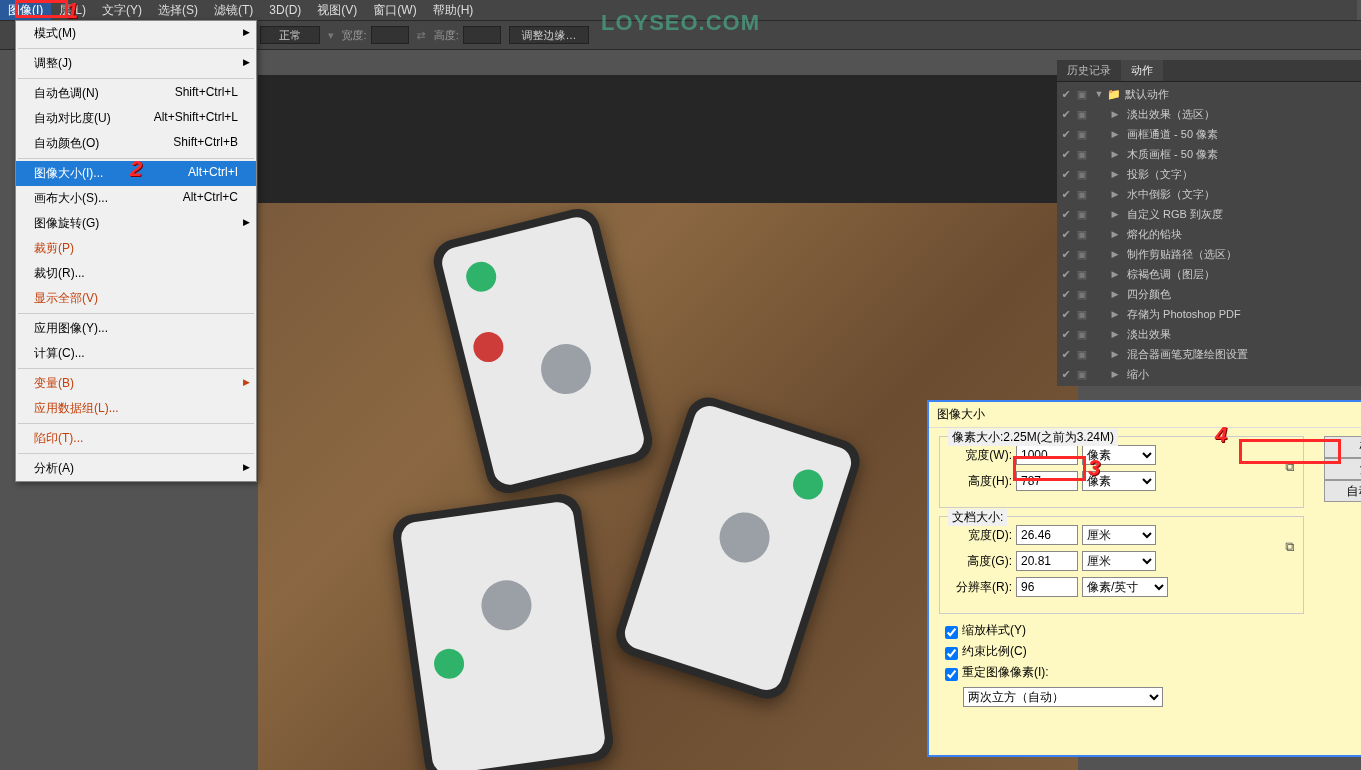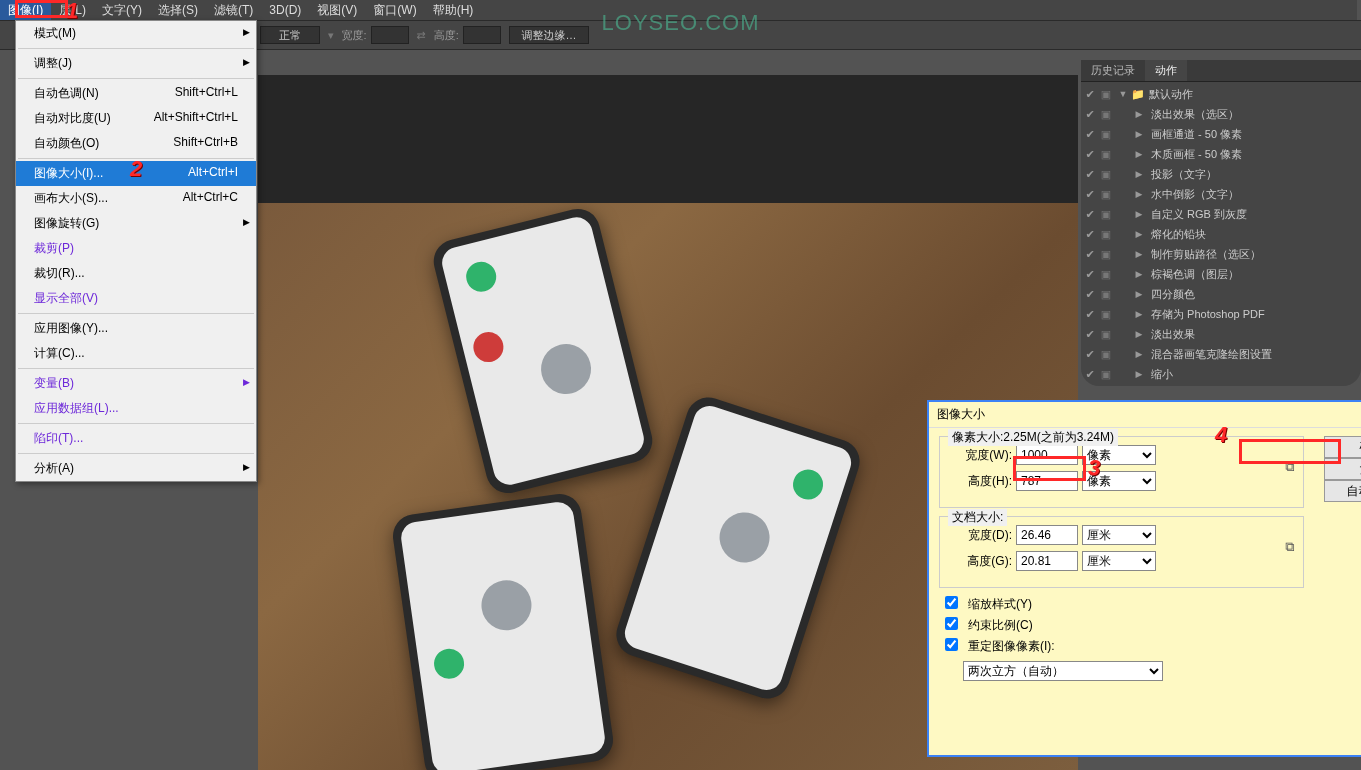--- a/index.html
+++ b/index.html
@@ -16,27 +16,27 @@
 
 
 .optionsbar { position: absolute; top: 20px; left: 0; right: 0; height: 30px; background: #454545; border-top: 1px solid #2a2a2a; border-bottom: 1px solid #2a2a2a; display: flex; align-items: center; padding-left: 260px; color: #999; font-size: 11px; gap: 8px; }
 .optionsbar .opt-field { display: flex; align-items: center; gap: 4px; }
 .optionsbar input { width: 38px; height: 18px; background: #333; border: 1px solid #222; color: #ccc; font-size: 11px; }
 .optionsbar .dropbtn { width: 60px; height: 18px; background: #333; border: 1px solid #222; color: #ccc; font-size: 11px; display: inline-flex; align-items: center; justify-content: center; }
 
 
 .dropdown { position: absolute; top: 20px; left: 15px; width: 242px; background: #f0f0f0; color: #000; border: 1px solid #888; box-shadow: 2px 2px 6px rgba(0,0,0,0.4); z-index: 500; }
 .dropdown .dd-item { display: flex; justify-content: space-between; padding: 4px 18px; font-size: 12px; color: #000; position: relative; }
-.dropdown .dd-item.disabled { color: #6d28d9; }
+.dropdown .dd-item.disabled { color: #c2410c; }
 .dropdown .dd-item.highlighted { background: #1f7bd6; color: #fff; }
 .dropdown .dd-item.submenu::after { content: "▶"; font-size: 9px; position: absolute; right: 6px; top: 6px; }
 .dropdown .sep { height: 1px; background: #ccc; margin: 2px 2px; }
 
 
-.right-panels { position: absolute; top: 60px; right: 0; width: 280px; background: #454545; border-radius: 18px; }
+.right-panels { position: absolute; top: 60px; right: 0; width: 304px; background: #454545; }
 .panel-tabs { display: flex; background: #3a3a3a; height: 22px; border-bottom: 1px solid #222; }
 .panel-tabs .ptab { padding: 3px 10px; font-size: 11px; color: #b8b8b8; }
 .panel-tabs .ptab.active { background: #454545; color: #eee; }
 .actions-list { padding: 2px 0; }
 .action-row { display: flex; align-items: center; height: 20px; font-size: 11px; padding-left: 2px; color: #ccc; }
 .action-row .chk { width: 14px; text-align: center; color: #9a9a9a; }
 .action-row .stop { width: 18px; text-align: center; color: #777; }
 .action-row .tw { width: 16px; text-align: center; font-size: 9px; color: #999; }
 .action-row .folder-icon { width: 14px; text-align: center; }
 .action-row .aname { padding-left: 4px; }
@@ -45,39 +45,39 @@
 .canvas-area { position: absolute; top: 75px; left: 258px; width: 820px; height: 695px; background: #262626; }
 .photo { position: absolute; top: 128px; left: 0; right: 0; height: 567px; background: linear-gradient(135deg, #7a5a3c 0%, #8b6842 30%, #6b4c30 60%, #7c5e3e 100%); overflow: hidden; }
 
 .phone { position: absolute; background: #2a2a2a; border-radius: 22px; box-shadow: 0 6px 18px rgba(0,0,0,0.5); }
 .phone .screen { position: absolute; inset: 8px; background: #e9e9e9; border-radius: 16px; }
 .phone .call-green { position: absolute; width: 30px; height: 30px; border-radius: 50%; background: #2fb36b; }
 .phone .call-red { position: absolute; width: 30px; height: 30px; border-radius: 50%; background: #ce3c3a; }
 .phone .avatar { position: absolute; width: 50px; height: 50px; border-radius: 50%; background: #9aa0a6; }
 
 
-.watermark { position: absolute; top: 10px; left: 50%; transform: translateX(-50%); font-size: 22px; font-weight: 400; color: #4aa988; opacity: 0.7; letter-spacing: 1px; }
+.watermark { position: absolute; top: 10px; left: 50%; transform: translateX(-50%); font-size: 22px; font-weight: 700; color: #4aa988; opacity: 0.7; letter-spacing: 1px; }
 
 
 .dialog { position: absolute; top: 400px; left: 927px; width: 504px; height: 357px; background: #fef9c3; border: 2px solid #3b82f6; color: #000; font-size: 12px; }
 .dialog .titlebar { height: 26px; display: flex; align-items: center; padding: 0 8px; justify-content: space-between; border-bottom: 1px solid #ddd; }
 .dialog .titlebar .close { font-size: 14px; padding: 0 4px; }
 .dialog .body { display: flex; height: calc(100% - 26px); }
 .dialog .left { flex: 1; padding: 8px 10px; }
 .dialog .right { width: 115px; padding: 8px 10px; display: flex; flex-direction: column; }
 .dialog .grp { border: 1px solid #ccc; padding: 8px 10px 10px 10px; margin-bottom: 8px; position: relative; }
 .dialog .grp .legend { position: absolute; top: -8px; left: 8px; background: #f0f0f0; padding: 0 4px; font-size: 12px; }
 .dialog .row { display: flex; align-items: center; margin-bottom: 6px; gap: 4px; }
 .dialog .row label { min-width: 62px; text-align: right; }
 .dialog .row input[type=text] { width: 62px; height: 20px; border: 1px solid #888; background: #fff; padding: 0 4px; font-size: 12px; }
 .dialog .row select { width: 74px; height: 20px; border: 1px solid #888; background: #fff; font-size: 12px; }
 .dialog button { height: 22px; background: #e6e6e6; border: 1px solid #999; font-size: 12px; }
 .dialog button.primary { width: 100%; }
 .dialog .link-icon { display:inline-block; width: 18px; text-align:center; font-size:13px; color:#555;}
-.dialog .checkbox-row { display: flex; align-items: flex-start; gap: 10px; margin: 4px 0 4px 6px; }
+.dialog .checkbox-row { display: flex; align-items: flex-end; gap: 4px; margin: 4px 0 4px 6px; }
 .dialog .checkbox-row input { width: 13px; height: 13px; }
 .dialog .resample-row { margin: 6px 0 0 24px; text-decoration: underline; }
 .dialog .resample-row select { width: 200px; height: 20px; border: 1px solid #888; background: #fff; font-size: 12px; }
 </style>
 </head>
 <body>
 
 <div class="menubar">
   <span class="menu-item active">图像(I)</span>
   <span class="menu-item">层(L)</span>
@@ -350,20 +350,25 @@
           <label>宽度(D):</label>
           <input type="text" value="26.46" style="">
           <select><option>厘米</option></select>
           <span class="link-icon" style="position:absolute;right:4px;top:22px">⧉</span>
         </div>
         <div class="row">
           <label>高度(G):</label>
           <input type="text" value="20.81" style="">
           <select><option>厘米</option></select>
         </div>
+        <div class="row">
+          <label>分辨率(R):</label>
+          <input type="text" value="96" style="">
+          <select style="width:86px"><option>像素/英寸</option></select>
+        </div>
       </div>
       <div class="checkbox-row">
           <input type="checkbox" checked="" style="">
           <span>缩放样式(Y)</span>
         </div>
       <div class="checkbox-row">
           <input type="checkbox" checked="" style="">
           <span>约束比例(C)</span>
         </div>
       <div class="checkbox-row">

